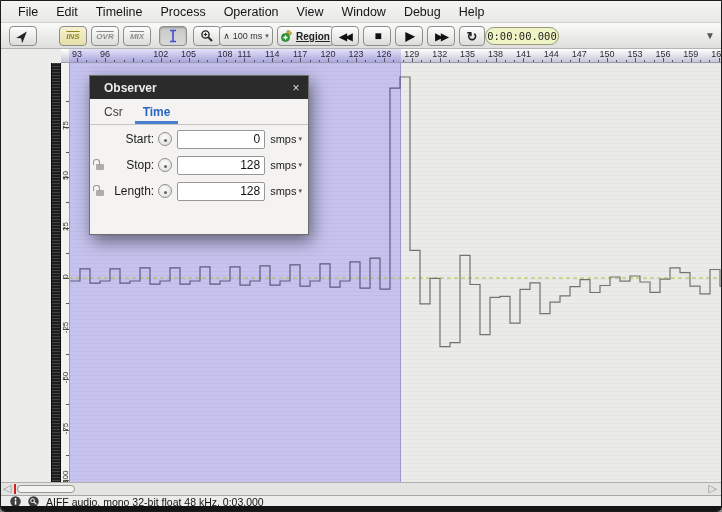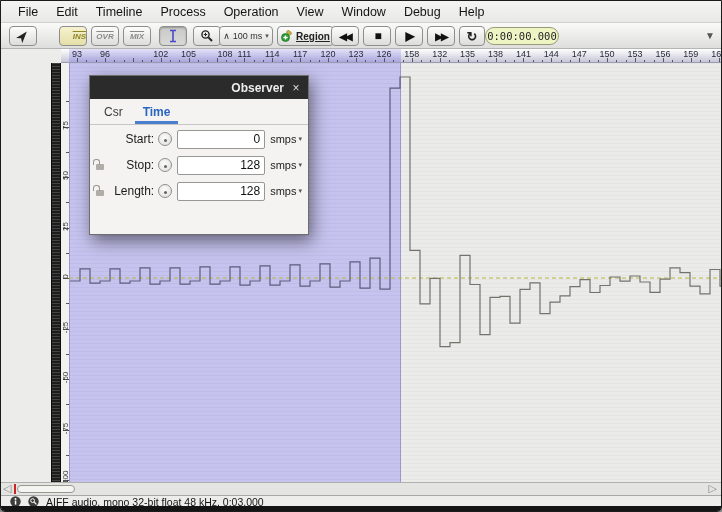--- a/index.html
+++ b/index.html
@@ -15,21 +15,21 @@
     display:flex;align-items:center;padding-left:8px;}
   .menu-item{font-size:12.5px;padding:16px 9px;color:#141414;cursor:default;}
   
   #toolbar{position:absolute;left:0;top:22px;width:722px;height:26px;
     background:linear-gradient(#fafaf8,#dededc);border-bottom:1px solid #b4b4b2;}
   .tbtn{position:absolute;top:3px;height:20px;border:1px solid #8e8e8c;border-radius:4px;
     background:linear-gradient(#fdfdfd,#dcdcda);display:flex;align-items:center;justify-content:center;
     font-size:10px;color:#333;}
   .tbtn.pressed{background:linear-gradient(#c9c9c7,#d9d9d7);box-shadow:inset 0 1px 2px rgba(0,0,0,.25);}
   .modebtn{font-style:italic;font-size:8px;text-decoration:overline;color:#8a8a88;font-weight:bold;}
-  .modebtn.on{color:#8e8624;background:linear-gradient(#f6f2cf,#e4dfa8);justify-content:flex-end;}
+  .modebtn.on{color:#8e8624;background:linear-gradient(#f6f2cf,#e4dfa8);}
   #combo-dur{left:218px;width:54px;font-size:9px;gap:3px;}
   #btn-region{left:276px;width:57px;font-size:10px;gap:3px;font-weight:bold;color:#222;text-decoration:underline;}
   .transport{font-size:10px;color:#111;font-weight:bold;letter-spacing:-2px;}
   #timer-pill{position:absolute;left:484px;top:4px;width:74px;height:18px;border:1px solid #9a9a78;
     border-radius:9px;background:#eff4c4;display:flex;align-items:center;justify-content:center;
     font-family:"DejaVu Sans Mono",monospace;font-size:10.5px;color:#222;}
   #tb-caret{position:absolute;right:8px;top:7px;font-size:10px;color:#555;}
   
   #ruler{position:absolute;left:60px;top:48px;width:662px;height:14px;
     background:linear-gradient(#ffffff,#c6c6d6);border-bottom:1px solid #9a9ab0;overflow:hidden;}
@@ -63,21 +63,21 @@
   #wave .stripes{position:absolute;inset:0;background:repeating-linear-gradient(180deg,rgba(0,0,0,.03) 0 1px,transparent 1px 4px);}
   #wave-selection{position:absolute;left:0;top:0;width:332px;height:419px;background:#c6c3ee;
     box-shadow:inset -1px 0 0 #9a96d0,inset 1px 0 0 #9a96d0;}
   #wave-selection .stripes2{position:absolute;inset:0;background:repeating-linear-gradient(180deg,rgba(60,60,150,.05) 0 1px,transparent 1px 4px);}
   #wave svg{position:absolute;left:0;top:0;}
   
   #observer{position:absolute;left:88px;top:74px;width:220px;height:160px;background:#f4f3f1;
     border:1px solid #6e6e6c;box-shadow:3px 6px 16px rgba(0,0,0,.5);}
   #obs-title{height:23px;background:#2b2b2b;display:flex;align-items:center;color:#ececec;
     font-size:12px;font-weight:bold;}
-  #obs-title .t{flex:1;text-align:right;padding-left:14px;}
+  #obs-title .t{flex:1;text-align:left;padding-left:14px;}
   #obs-close{width:24px;text-align:center;font-size:12px;color:#ddd;font-weight:normal;}
   #obs-tabs{height:26px;display:flex;align-items:stretch;border-bottom:1px solid #c6c6c4;padding-left:6px;gap:4px;}
   .obs-tab{font-size:12px;padding:6px 8px 0 8px;color:#3a3a3a;}
   .obs-tab.active{color:#2a65c0;border-bottom:3px solid #4a7fd0;font-weight:bold;}
   .obs-row{height:24px;display:flex;align-items:center;margin:2px 6px 0 4px;}
   .lockbox{width:13px;display:flex;justify-content:center;}
   .lock{position:relative;width:8px;height:6px;background:#b0ada9;border-radius:1px;margin-top:4px;}
   .lock::before{content:"";position:absolute;left:-3px;top:-5px;width:5px;height:5px;
     border:1.5px solid #9a9792;border-bottom:none;border-radius:3px 3px 0 0;}
   .obs-label{width:48px;text-align:right;font-size:12px;color:#1a1a1a;margin-right:4px;}
@@ -259,21 +259,21 @@
       <span class="rlabel" style="left: 71.8px; margin-top: 40px;">99</span>
       <span class="rlabel" style="left: 99.7px;">102</span>
       <span class="rlabel" style="left: 127.6px;">105</span>
       <span class="rlabel" style="left: 164px;">108</span>
       <span class="rlabel" style="left: 183.4px;">111</span>
       <span class="rlabel" style="left: 211.3px;">114</span>
       <span class="rlabel" style="left: 239.2px;">117</span>
       <span class="rlabel" style="left: 267.1px;">120</span>
       <span class="rlabel" style="left: 295px;">123</span>
       <span class="rlabel" style="left: 322.9px;">126</span>
-      <span class="rlabel" style="left: 350.8px;">158</span>
+      <span class="rlabel" style="left: 350.8px;">129</span>
       <span class="rlabel" style="left: 378.7px;">132</span>
       <span class="rlabel" style="left: 406.6px;">135</span>
       <span class="rlabel" style="left: 434.5px;">138</span>
       <span class="rlabel" style="left: 462.4px;">141</span>
       <span class="rlabel" style="left: 490.3px;">144</span>
       <span class="rlabel" style="left: 518.2px;">147</span>
       <span class="rlabel" style="left: 546.1px;">150</span>
       <span class="rlabel" style="left: 574px;">153</span>
       <span class="rlabel" style="left: 601.9px;">156</span>
       <span class="rlabel" style="left: 629.8px;">159</span>

